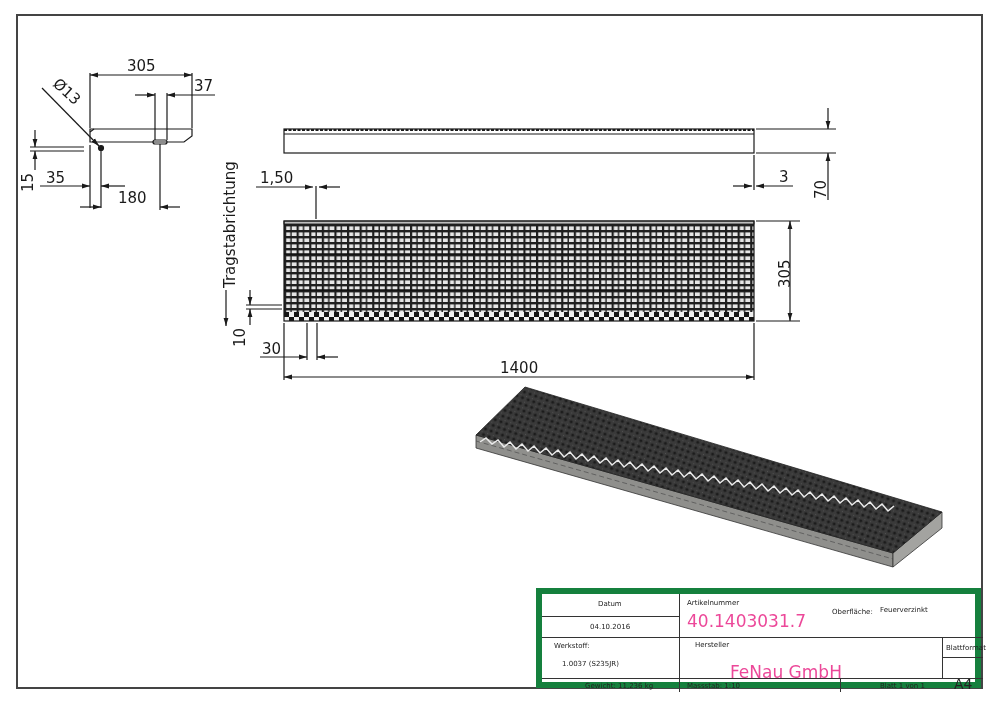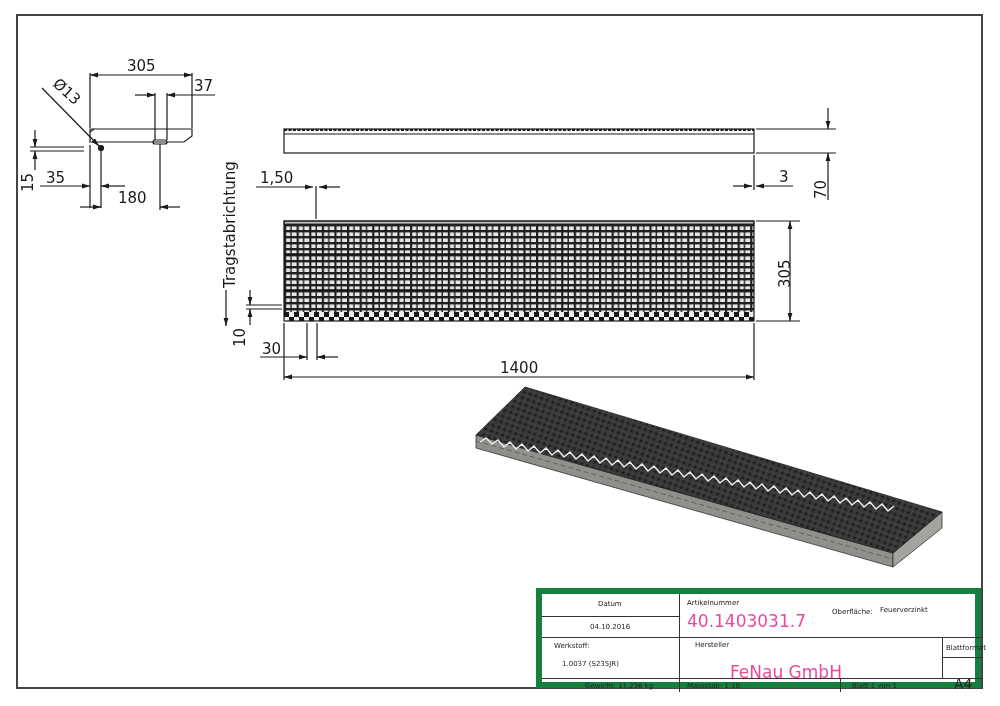--- a/index.html
+++ b/index.html
@@ -175,14 +175,14 @@
   <span class="val-small" style="left:20px;top:66px;">1.0037 (S235JR)</span>
 
   <span class="lbl" style="left:145px;top:47px;margin-left:8px;">Hersteller</span>
   <span class="val-big" style="left:188px;top:68px;text-align:center;">FeNau GmbH</span>
 
   <span class="lbl" style="left:404px;top:50px;">Blattformat</span>
   <span class="val-small" style="left:412px;top:82px;font-size:14px;">A4</span>
 
   <span class="lbl" style="left:23px;top:88px;margin-left:20px;">Gewicht: 11,236 kg</span>
   <span class="lbl" style="left:145px;top:88px;">Massstab: 1:10</span>
-  <span class="lbl" style="left:294px;top:88px;padding-left:16px;">Blatt 1 von 1</span>
+  <span class="lbl" style="left:322px;top:88px;padding-left:16px;">Blatt 1 von 1</span>
 </div>
 
 </body></html>

